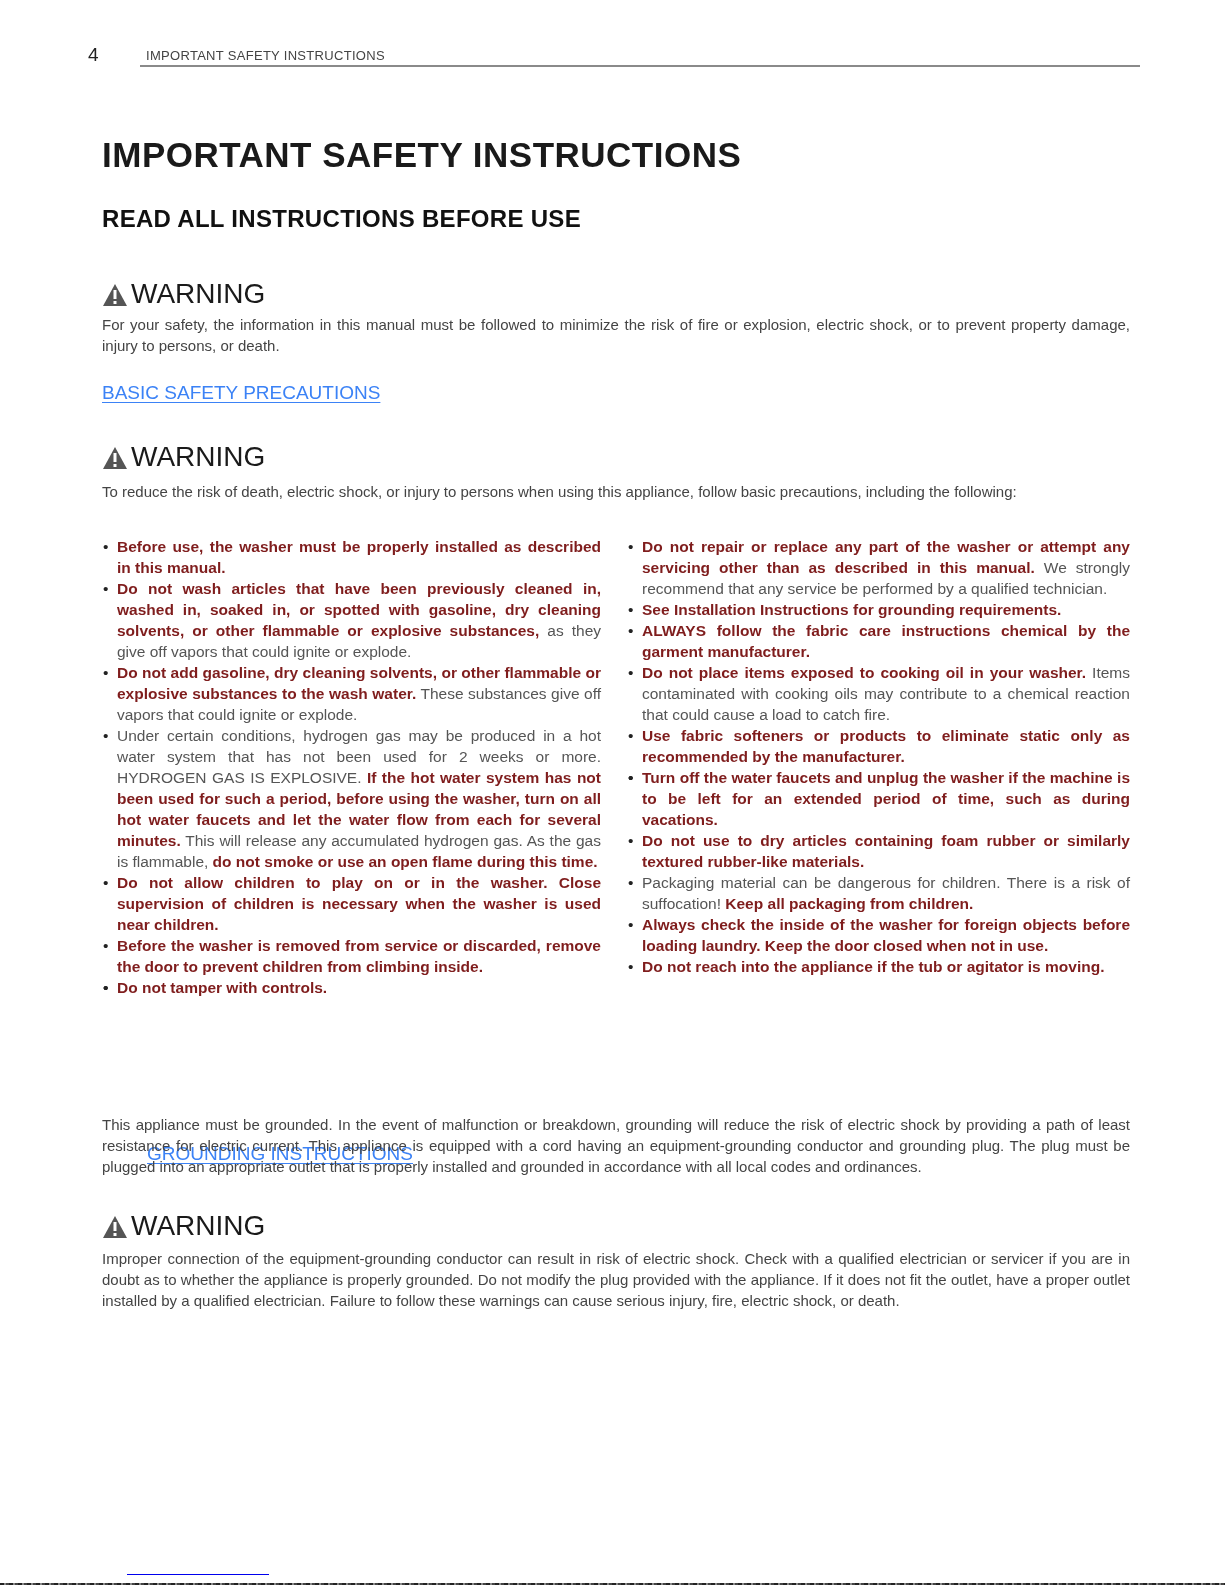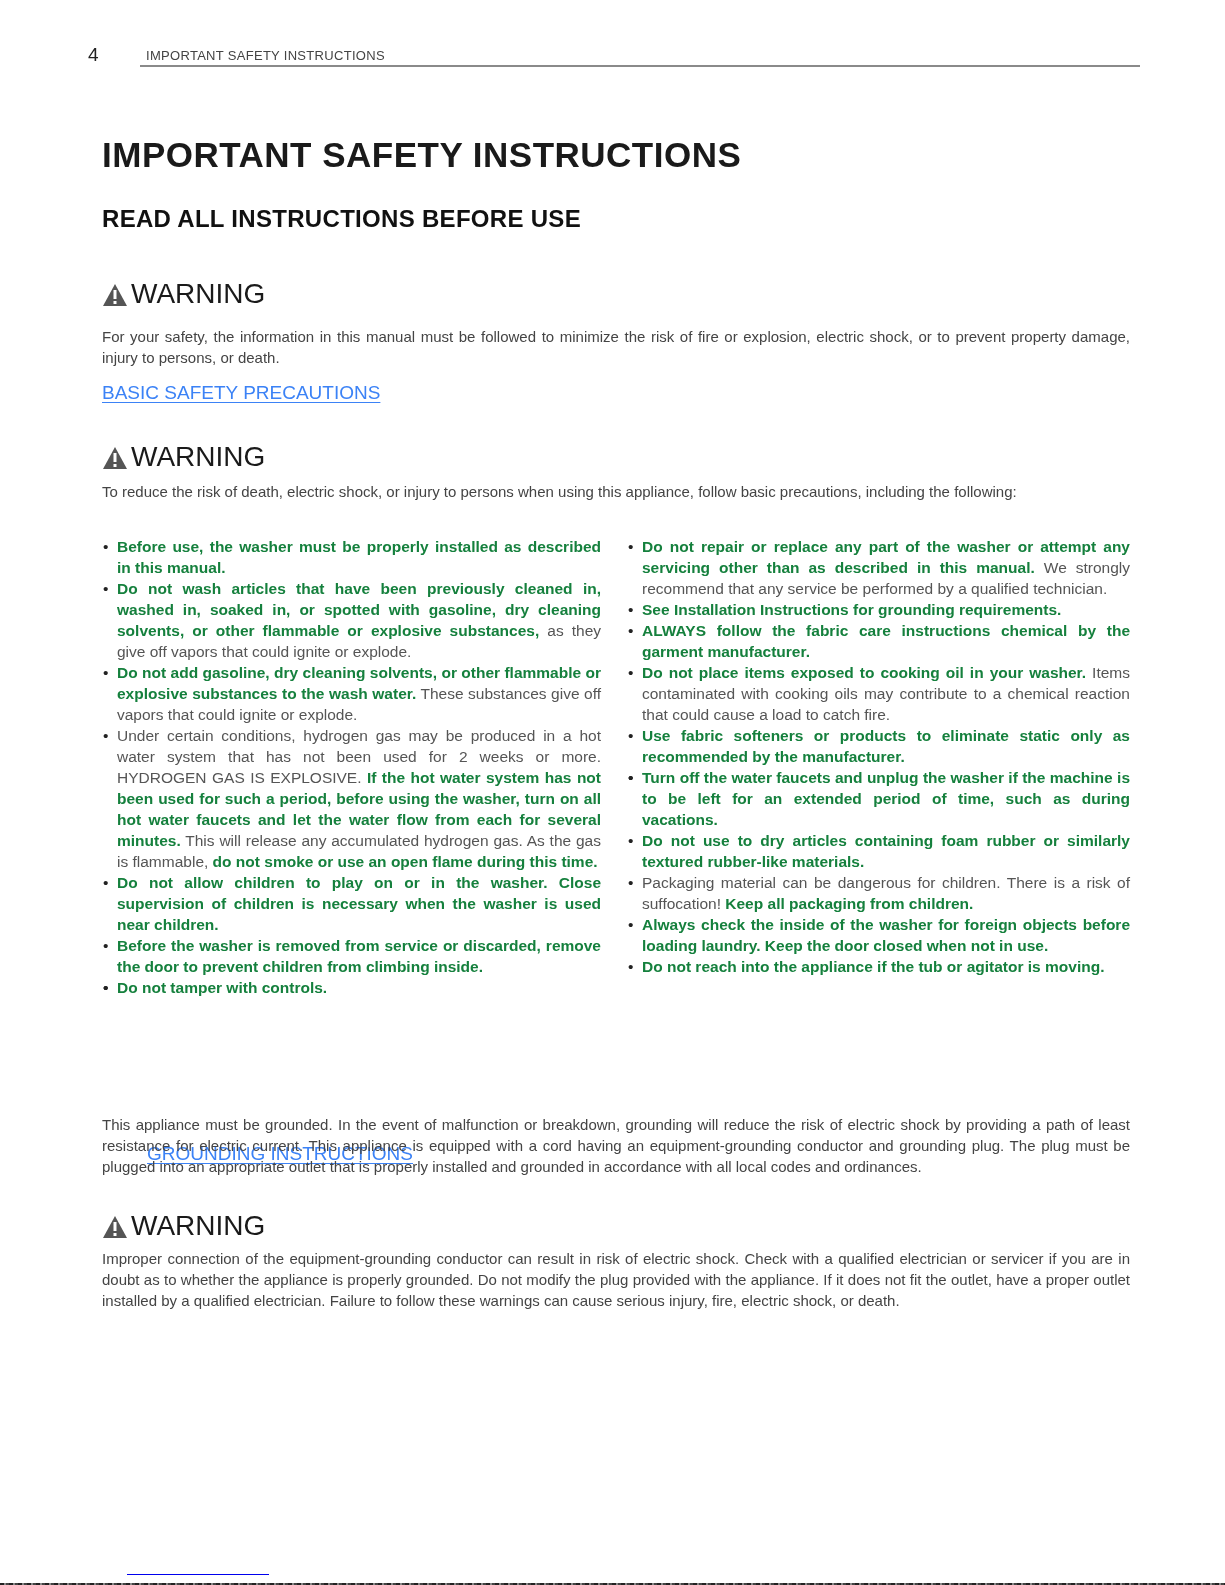--- a/index.html
+++ b/index.html
@@ -21,21 +21,21 @@
   .para { position: absolute; left: 102px; width: 1028px; font-size: 15px; line-height: 21px;
           color: #444; text-align: justify; }
   .section-head { position: absolute; left: 102px; font-size: 19px; color: #3b82f6;
                   text-decoration: underline; text-underline-offset: 3px; }
 
   .col { position: absolute; top: 536px; width: 498px; font-size: 15.5px; line-height: 21px; }
   .col.left { left: 103px; }
   .col.right { left: 628px; width: 502px; }
   .item { position: relative; padding-left: 14px; text-align: justify; margin: 0; }
   .item .bullet { position: absolute; left: 0; top: 0; color: #222; }
-  .b { font-weight: 700; color: #15803d; }
+  .b { font-weight: 700; color: #7f1d1d; }
   .n { font-weight: 400; color: #555; }
 
   .footer-link { position: absolute; left: 127px; top: 1574px; width: 142px; height: 1px; background: #0000ee; }
   .footer-rule { position: absolute; left: 0; top: 1583px; width: 1225px; height: 2px;
                  background: repeating-linear-gradient(90deg, #222 0 4px, #888 4px 6px, #444 6px 9px); }
 </style>
 </head>
 <body>
 
 <div class="header">
@@ -48,21 +48,21 @@
 <div class="subtitle">READ ALL INSTRUCTIONS BEFORE USE</div>
 
 <div class="warning-head" style="top:278px;">
   <svg viewBox="0 0 26 24">
     <polygon points="13,1 25,23 1,23" fill="#555"></polygon>
     <rect x="11.5" y="7" width="3" height="9" fill="#fff"></rect>
     <rect x="11.5" y="18" width="3" height="3" fill="#fff"></rect>
   </svg>
   <span>WARNING</span>
 </div>
-<div class="para" style="top:314px;margin-top:12px;">For your safety, the information in this manual must be followed to minimize the risk of fire or explosion, electric shock, or to prevent property damage, injury to persons, or death.</div>
+<div class="para" style="top:314px;">For your safety, the information in this manual must be followed to minimize the risk of fire or explosion, electric shock, or to prevent property damage, injury to persons, or death.</div>
 
 <div class="section-head" style="top:382px;">BASIC SAFETY PRECAUTIONS</div>
 
 <div class="warning-head" style="top:441px;">
   <svg viewBox="0 0 26 24">
     <polygon points="13,1 25,23 1,23" fill="#555"></polygon>
     <rect x="11.5" y="7" width="3" height="9" fill="#fff"></rect>
     <rect x="11.5" y="18" width="3" height="3" fill="#fff"></rect>
   </svg>
   <span>WARNING</span>

